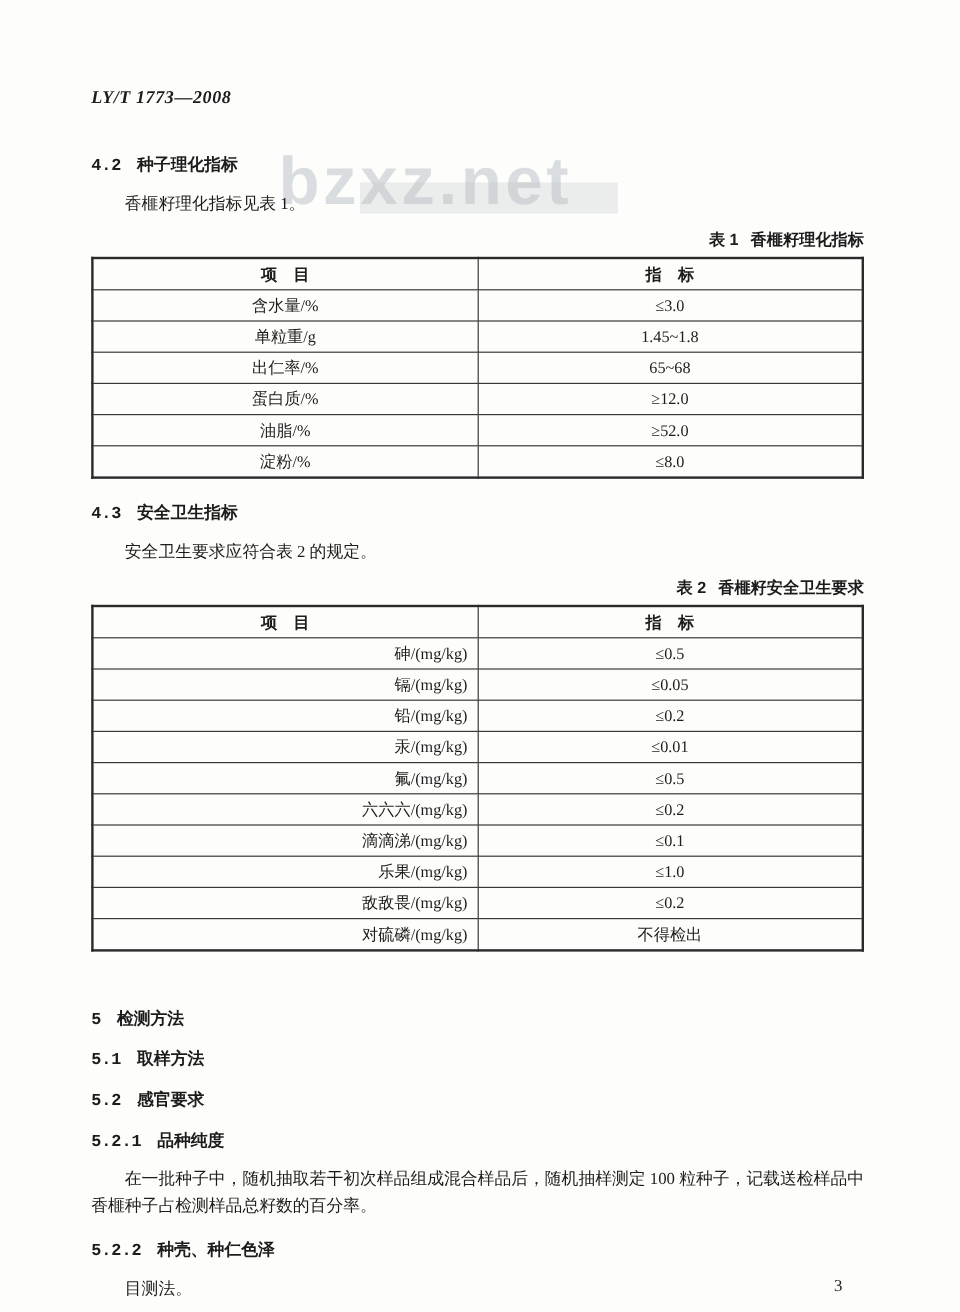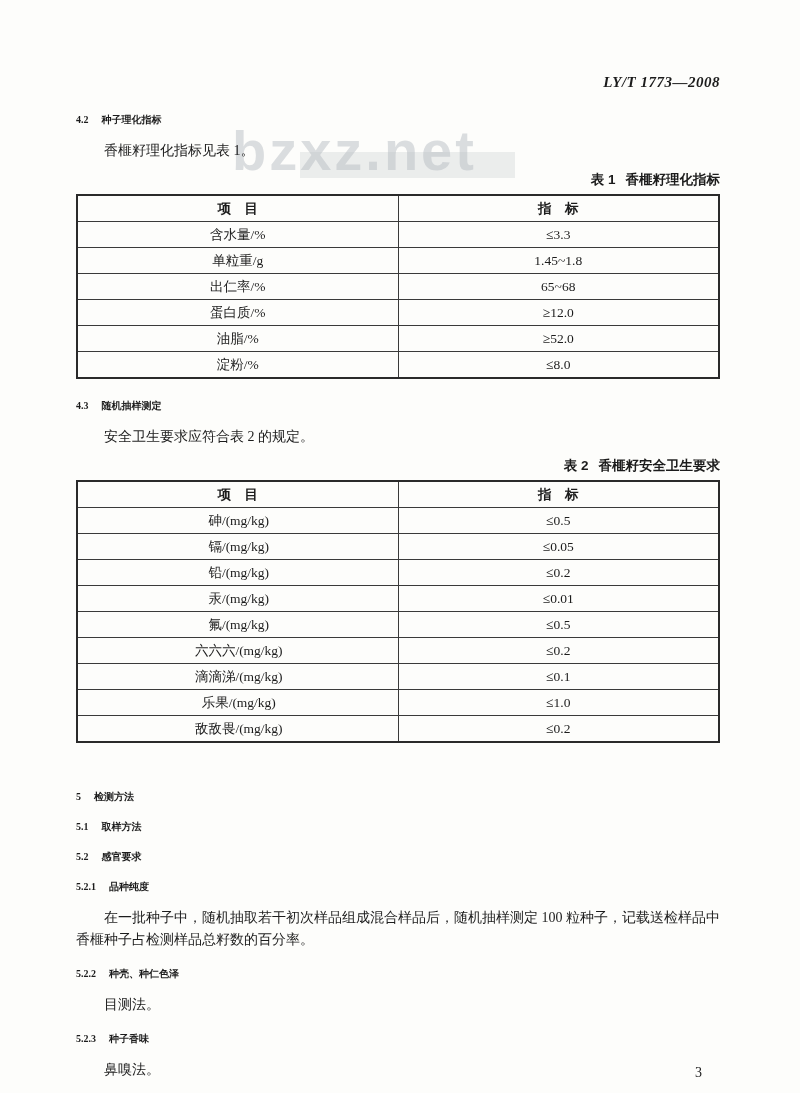--- a/index.html
+++ b/index.html
@@ -14,31 +14,31 @@
     overflow: hidden;
   }
   .page {
     position: absolute;
     left: 76px;
     top: 74px;
     width: 644px;
     z-index: 1;
   }
   .doc-number {
-    text-align: right;
+    text-align: left;
     font-weight: bold;
     font-style: italic;
     font-size: 15px;
     letter-spacing: 0.5px;
-    margin-bottom: 22px;
+    margin-bottom: 38px;
   }
   .heading {
-    font-family: Liberation Serif, serif;
-    font-weight: bold;
-    font-size: 10px;
+    font-family: Liberation Mono, monospace;
+    font-weight: bold;
+    font-size: 14px;
     margin: 15px 0 8px 0;
   }
   .heading .num { margin-right: 13px; }
   .para {
     text-indent: 2em;
     line-height: 22px;
     margin: 13px 0 6px 0;
   }
   .table-caption {
     font-family: "Liberation Sans", "DejaVu Sans", sans-serif;
@@ -63,21 +63,21 @@
     border: 1px solid #3a3a3a;
     line-height: 17px;
   }
   table.std-table td {
     font-size: 13.5px;
     padding: 4px 8px;
     border: 1px solid #3a3a3a;
     line-height: 17px;
   }
   table.std-table td.center { text-align: center; }
-  table.std-table td.left { text-align: center; padding-left: 10px; }
+  table.std-table td.left { text-align: right; padding-left: 10px; }
   .gap-after-table { height: 12px; }
   .sub-block { margin-top: 16px; }
   .page-number {
     position: absolute;
     right: 98px;
     bottom: 12px;
     font-size: 14px;
     z-index: 1;
   }
   
@@ -132,21 +132,21 @@
       </colgroup>
     <thead>
       <tr>
         <th>项　目</th>
         <th>指　标</th>
       </tr>
     </thead>
     <tbody>
       <tr>
         <td class="center">含水量/%</td>
-        <td class="center">≤3.3</td>
+        <td class="center">≤3.0</td>
       </tr>
       <tr>
         <td class="center">单粒重/g</td>
         <td class="center">1.45~1.8</td>
       </tr>
       <tr>
         <td class="center">出仁率/%</td>
         <td class="center">65~68</td>
       </tr>
       <tr>
@@ -158,21 +158,21 @@
         <td class="center">≥52.0</td>
       </tr>
       <tr>
         <td class="center">淀粉/%</td>
         <td class="center">≤8.0</td>
       </tr>
     </tbody>
   </table>
 
   <div class="heading">
-    <span class="num">4.3</span><span>随机抽样测定</span>
+    <span class="num">4.3</span><span>安全卫生指标</span>
   </div>
   <p class="para">安全卫生要求应符合表 2 的规定。</p>
 
   <div class="table-caption">
     <span class="cap-no">表 2</span><span>香榧籽安全卫生要求</span>
   </div>
 
   <table class="std-table">
     <colgroup>
         <col style="width:50%">
@@ -214,20 +214,24 @@
         <td class="center">≤0.1</td>
       </tr>
       <tr>
         <td class="left">乐果/(mg/kg)</td>
         <td class="center">≤1.0</td>
       </tr>
       <tr>
         <td class="left">敌敌畏/(mg/kg)</td>
         <td class="center">≤0.2</td>
       </tr>
+      <tr>
+        <td class="left">对硫磷/(mg/kg)</td>
+        <td class="center">不得检出</td>
+      </tr>
     </tbody>
   </table>
 
   <div class="gap-after-table"></div>
 
   <div class="heading">
     <span class="num">5</span><span>检测方法</span>
   </div>
 
   <div class="heading sub-block">

